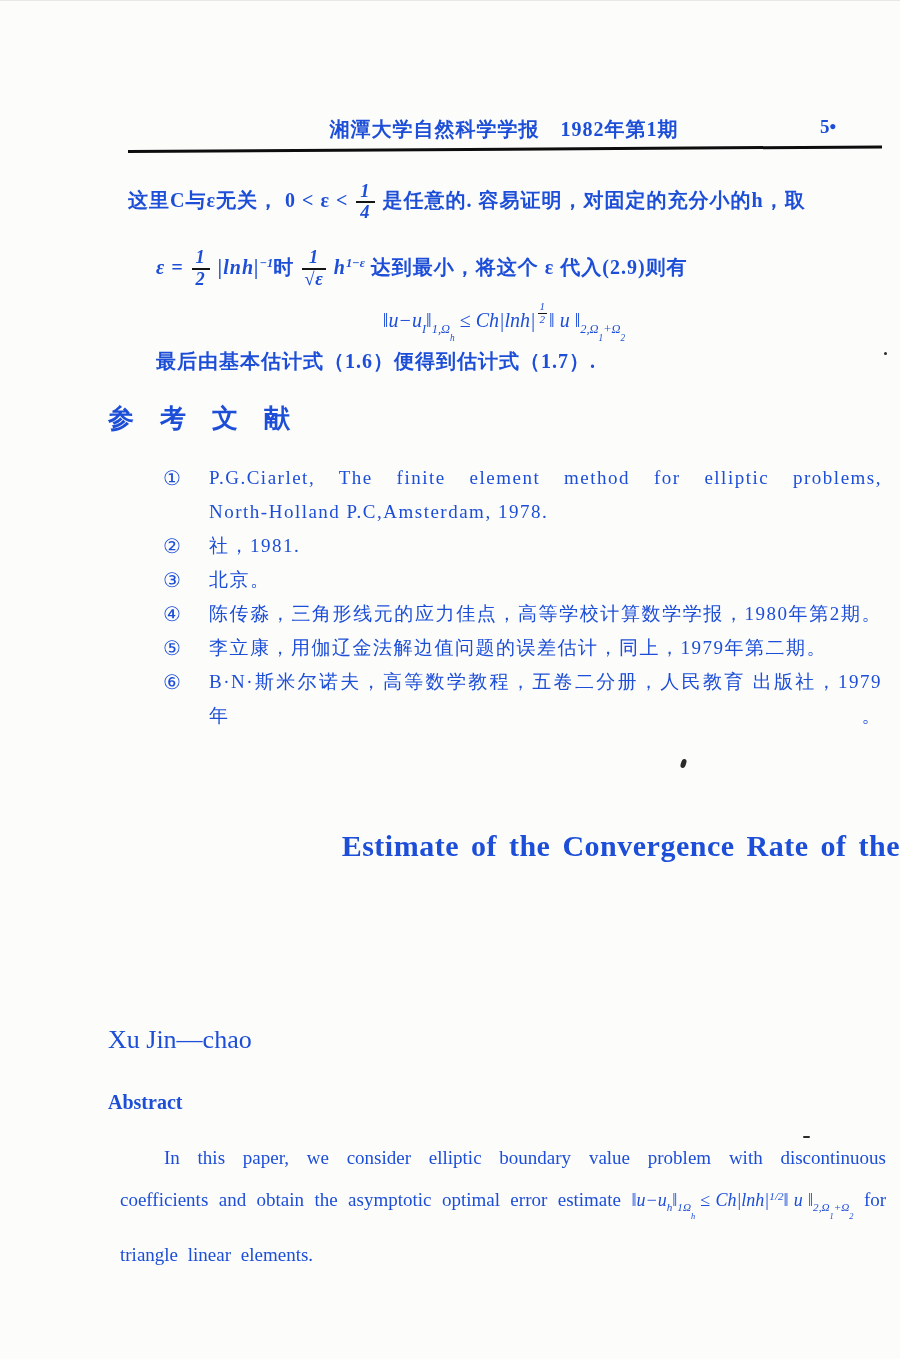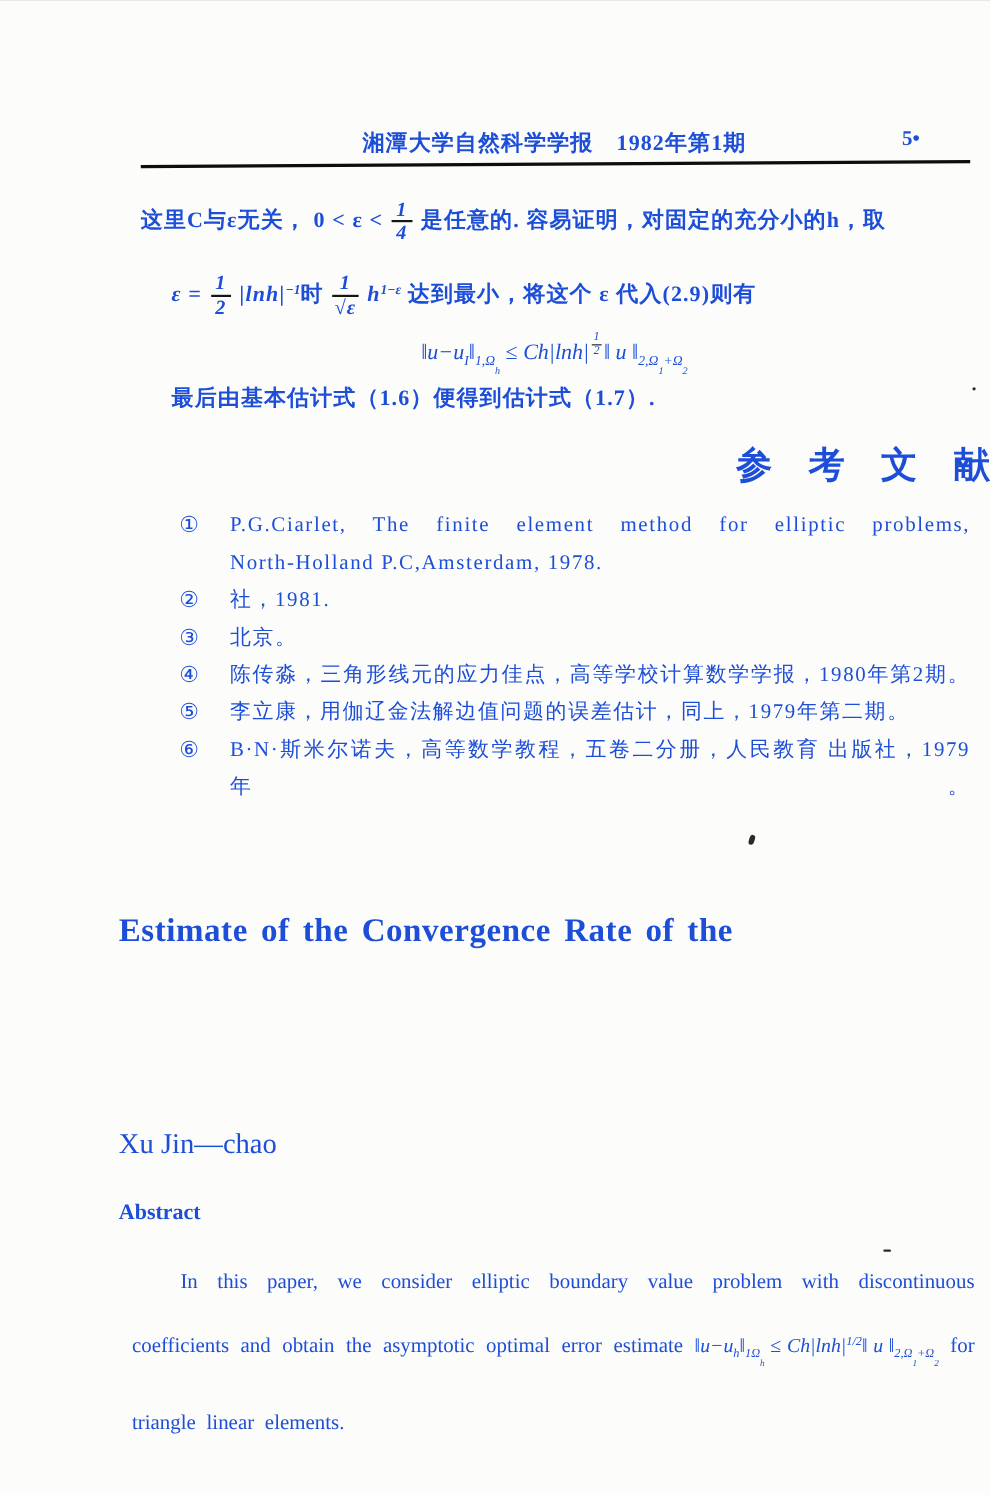--- a/index.html
+++ b/index.html
@@ -33,37 +33,37 @@
   .frac .den{display:block; padding:0 2px;}
   .sup{font-size:0.62em; vertical-align:0.55em; letter-spacing:0;}
   .sub{font-size:0.62em; vertical-align:-0.45em; letter-spacing:0;}
   .subsub{font-size:0.75em; vertical-align:-0.9em;}
   .supfrac{display:inline-block; vertical-align:0.45em; font-size:0.55em;
     text-align:center; line-height:1.05; margin:0 2px;}
   .supfrac .num{display:block; border-bottom:1.5px solid #151515; padding:0 2px;}
   .supfrac .den{display:block;}
 
   
-  #ref-heading{top:400px; left:108px; width:792px; text-align:right;
-    font-size:33px; font-weight:bold;}
+  #ref-heading{top:400px; left:108px; width:792px; text-align:left;
+    font-size:26px; font-weight:bold;}
   #refs{top:460px; left:163px; width:719px; font-size:19px;}
   .ref-item{display:flex; align-items:flex-start;}
   .ref-num{width:46px; flex:0 0 46px; line-height:34px; font-size:20px;}
   .ref-body{flex:1; line-height:34px; letter-spacing:1.5px;}
   .ref-line{display:block;}
   .ref-line.stretch{text-align:justify; text-align-last:justify;}
 
   
-  #title-l1,#title-l2,#title-l3{left:108px; width:792px; text-align:left;
+  #title-l1,#title-l2,#title-l3{left:108px; width:792px; text-align:right;
     font-size:30px; font-weight:bold; letter-spacing:0.5px; word-spacing:4px;}
   #title-l1{top:828px;} #title-l2{top:874px;} #title-l3{top:920px;}
   #author{top:1024px; left:108px; width:792px; font-size:26px;}
   #abstract-heading{top:1090px; left:108px; width:792px; text-align:left;
     font-size:20px; font-weight:bold;}
-  #abstract{top:1138px; left:120px; width:766px; font-size:19px; line-height:54px;
+  #abstract{top:1138px; left:120px; width:766px; font-size:19px; line-height:38px;
     text-align:justify; text-indent:44px; word-spacing:5px;}
   #abstract .math{font-size:18px; word-spacing:0;}
 
   
   .speck{position:absolute; background:#2a2a2a; border-radius:50%;}
   #speck-1{left:884px; top:351px; width:3px; height:3px;}
   #speck-2{left:681px; top:758px; width:5px; height:9px; border-radius:40%; transform:rotate(18deg);}
   #speck-3{left:803px; top:1135px; width:7px; height:2px; border-radius:1px;}
 </style>
 </head>

